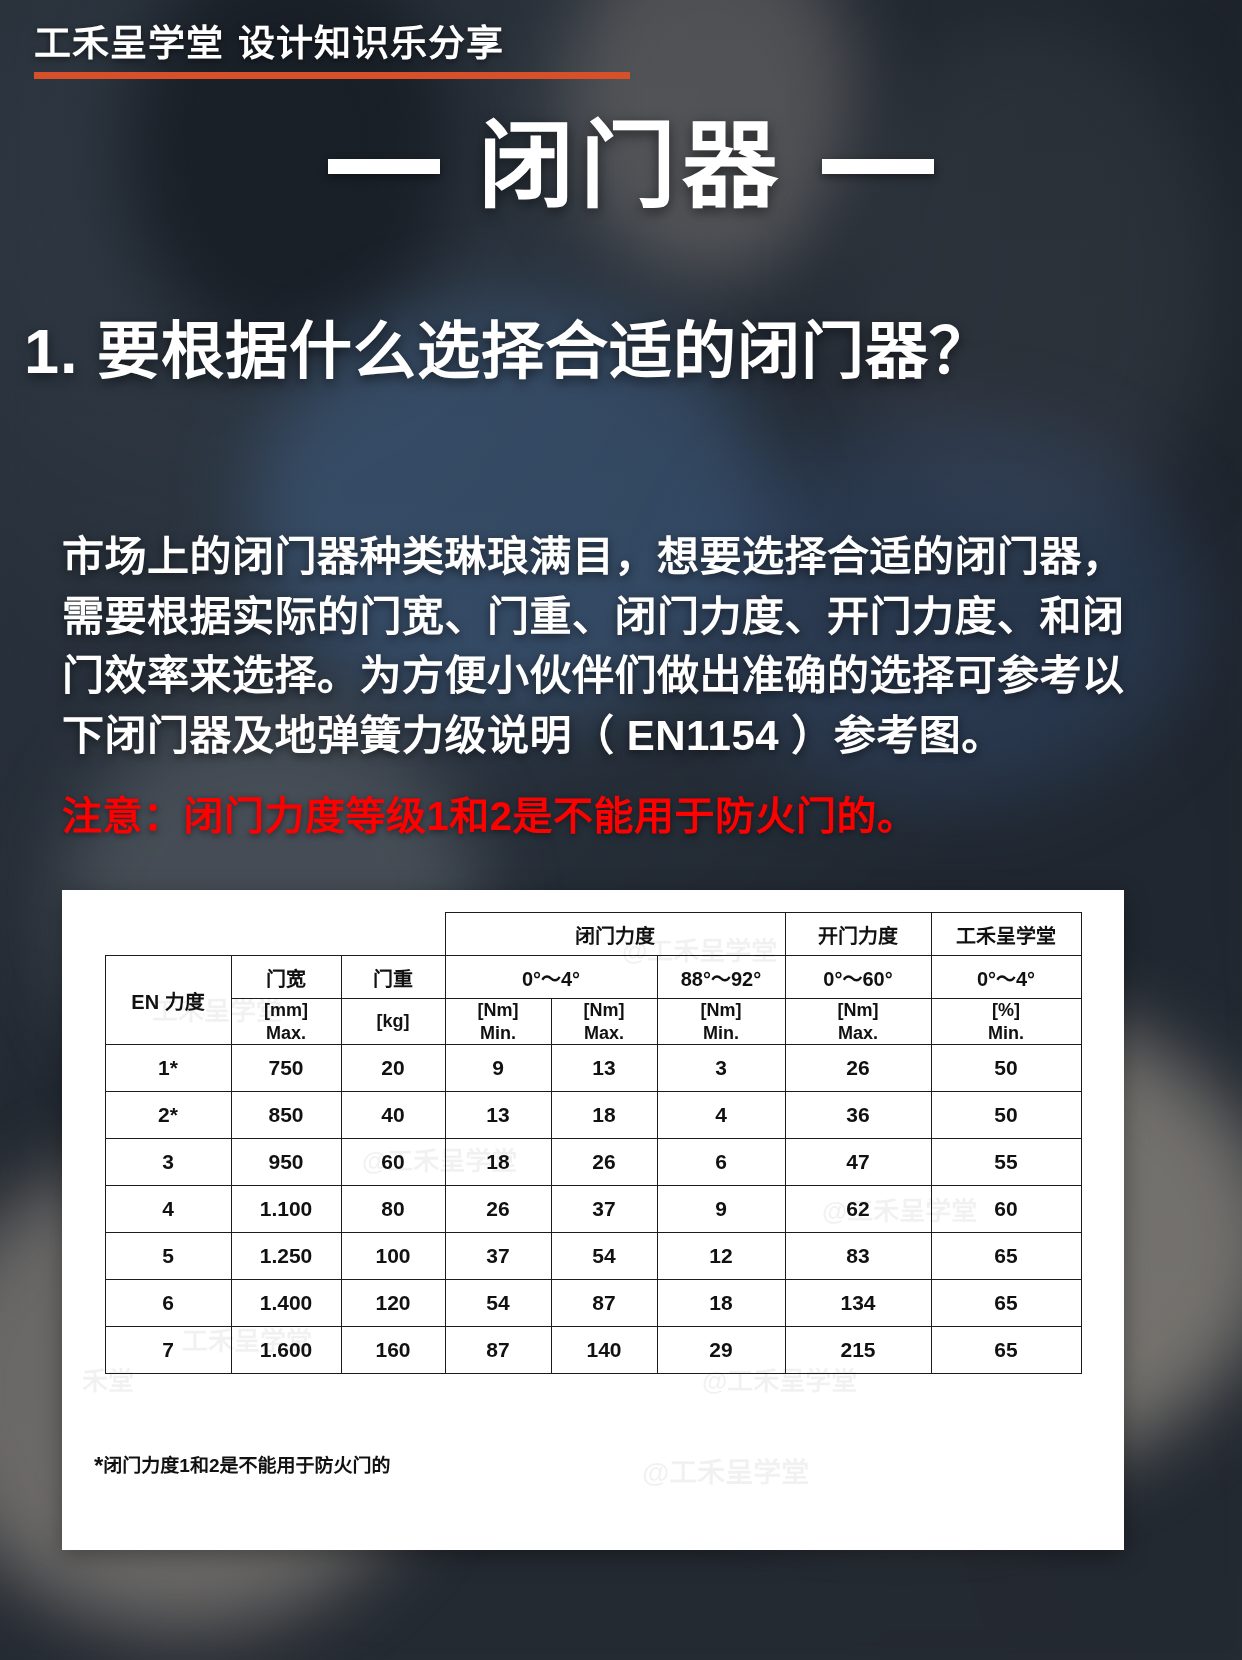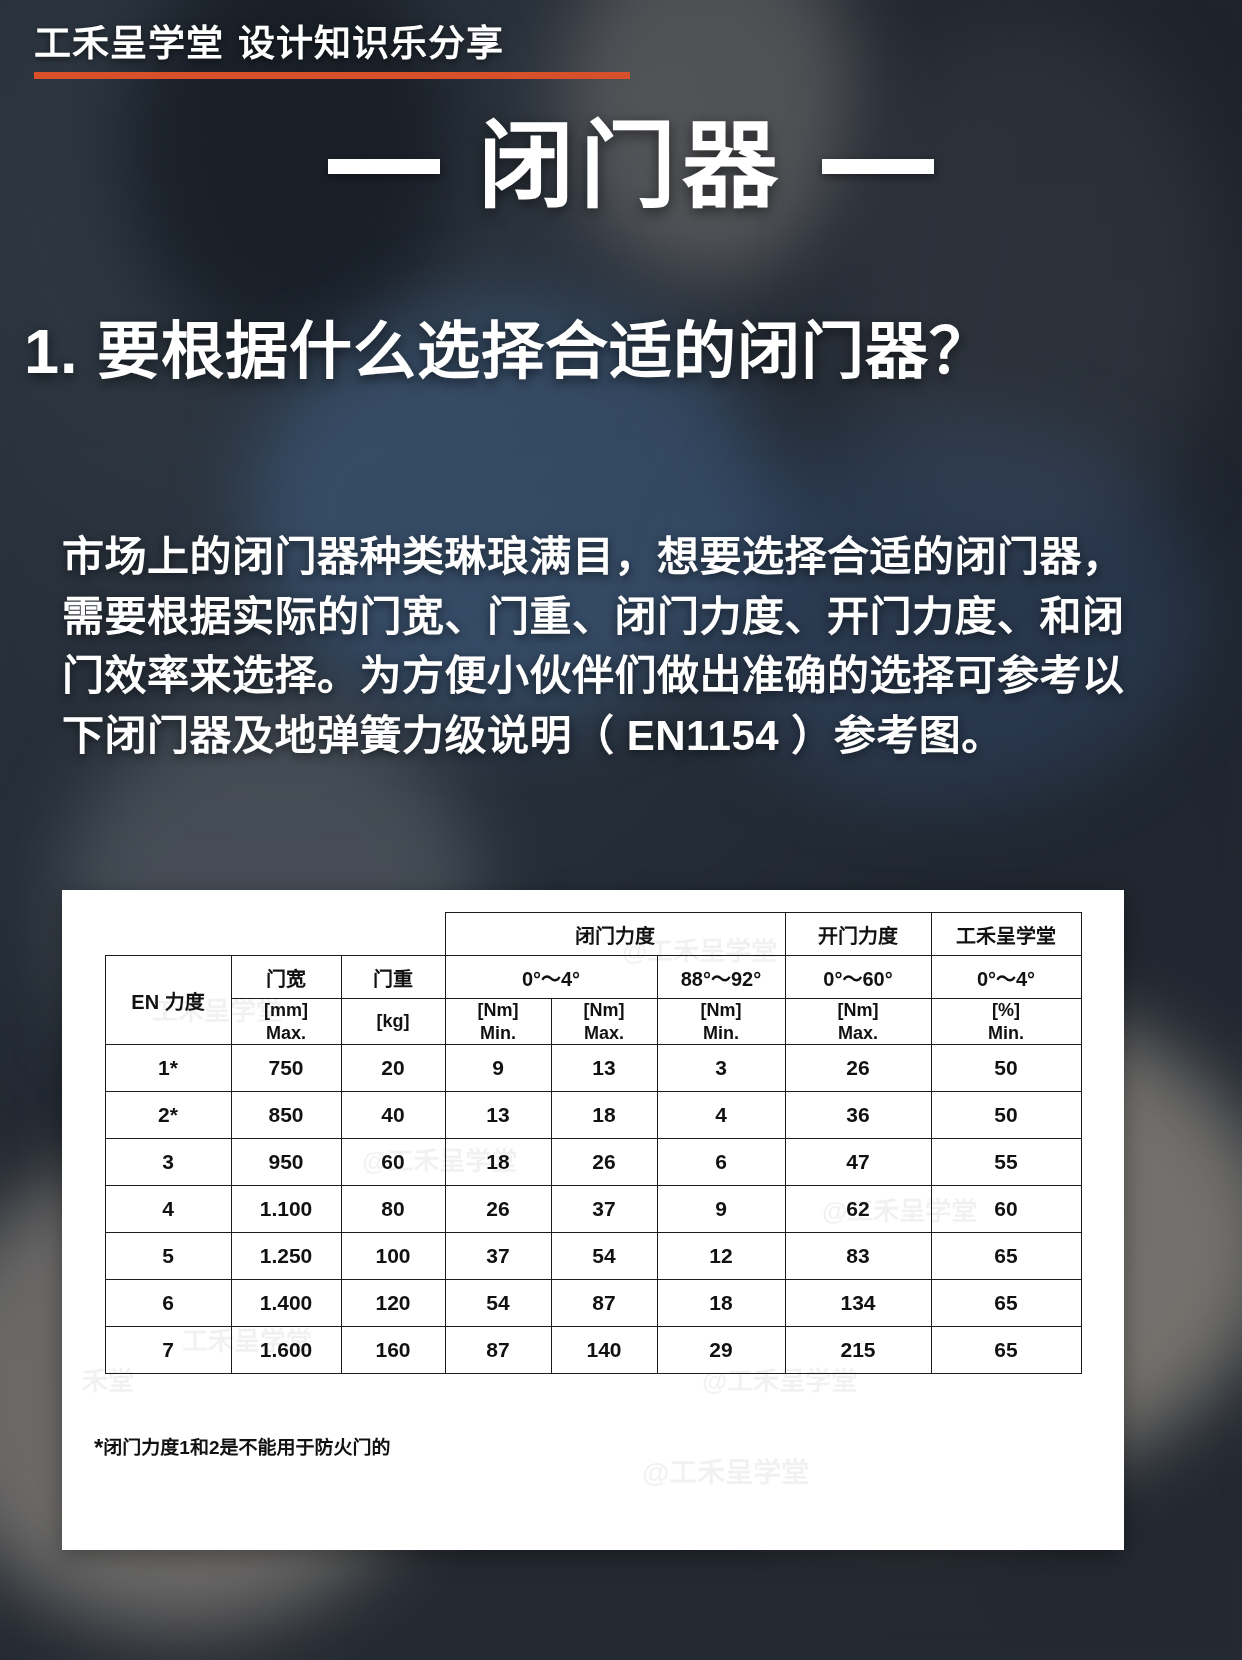--- a/index.html
+++ b/index.html
@@ -209,21 +209,21 @@
     line-height: 1.25;
     font-size: 18px;
   }
   .blank-cell { border: none !important; }
   .en-force { font-size: 22px; }
   .deg { font-size: 20px; }
 
   .footnote {
     position: absolute;
     left: 32px;
-    bottom: 88px;
+    bottom: 70px;
     font-size: 19px;
     font-weight: 700;
     color: #111111;
   }
   .footnote .star { font-size: 24px; vertical-align: -2px; }
   .table-caption {
     position: absolute;
     left: 0;
     right: 0;
     bottom: 34px;
@@ -257,20 +257,21 @@
   <div class="title-row">
     <span class="title-dash"></span>
     <span class="main-title">闭门器</span>
     <span class="title-dash"></span>
   </div>
 
   <div class="section-heading">1. 要根据什么选择合适的闭门器？</div>
 
   <div class="body-text">市场上的闭门器种类琳琅满目，想要选择合适的闭门器，需要根据实际的门宽、门重、闭门力度、开门力度、和闭门效率来选择。为方便小伙伴们做出准确的选择可参考以下闭门器及地弹簧力级说明（ EN1154 ）参考图。</div>
 
+  <div class="note-text">注意：闭门力度等级1和2是不能用于防火门的。</div>
 
   <div class="table-card">
 
     <div class="wm wm1">工禾呈学堂</div>
     <div class="wm wm2">@工禾呈学堂</div>
     <div class="wm wm3">@工禾呈学堂</div>
     <div class="wm wm4">@工禾呈学堂</div>
     <div class="wm wm5">工禾呈学堂</div>
     <div class="wm wm6">@工禾呈学堂</div>
     <div class="wm wm7">@工禾呈学堂</div>

